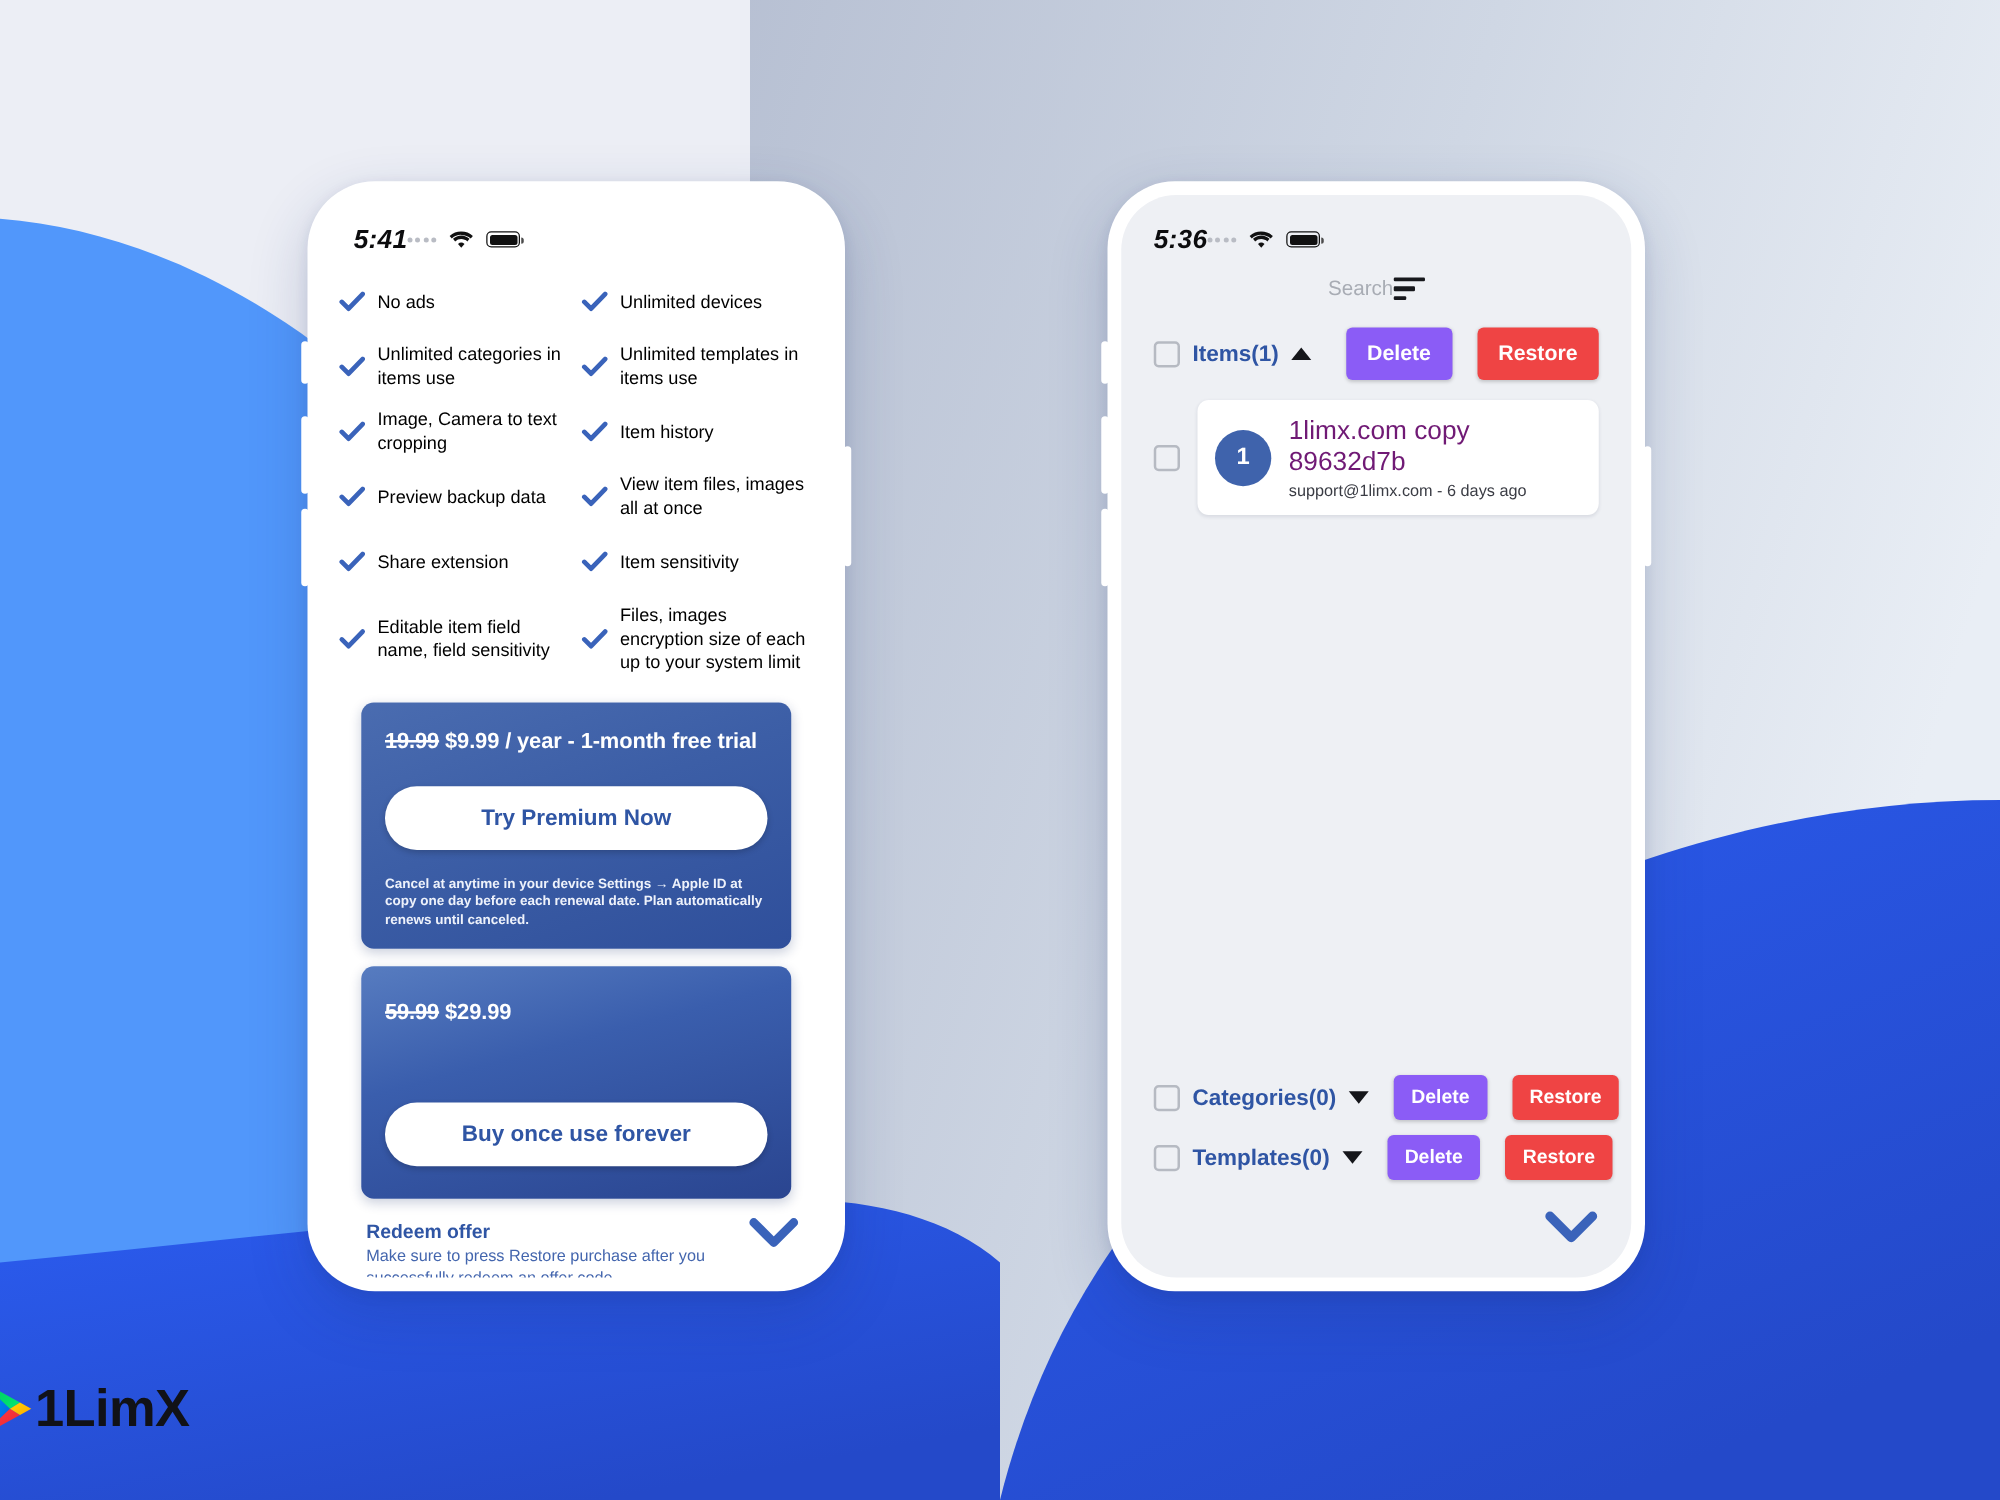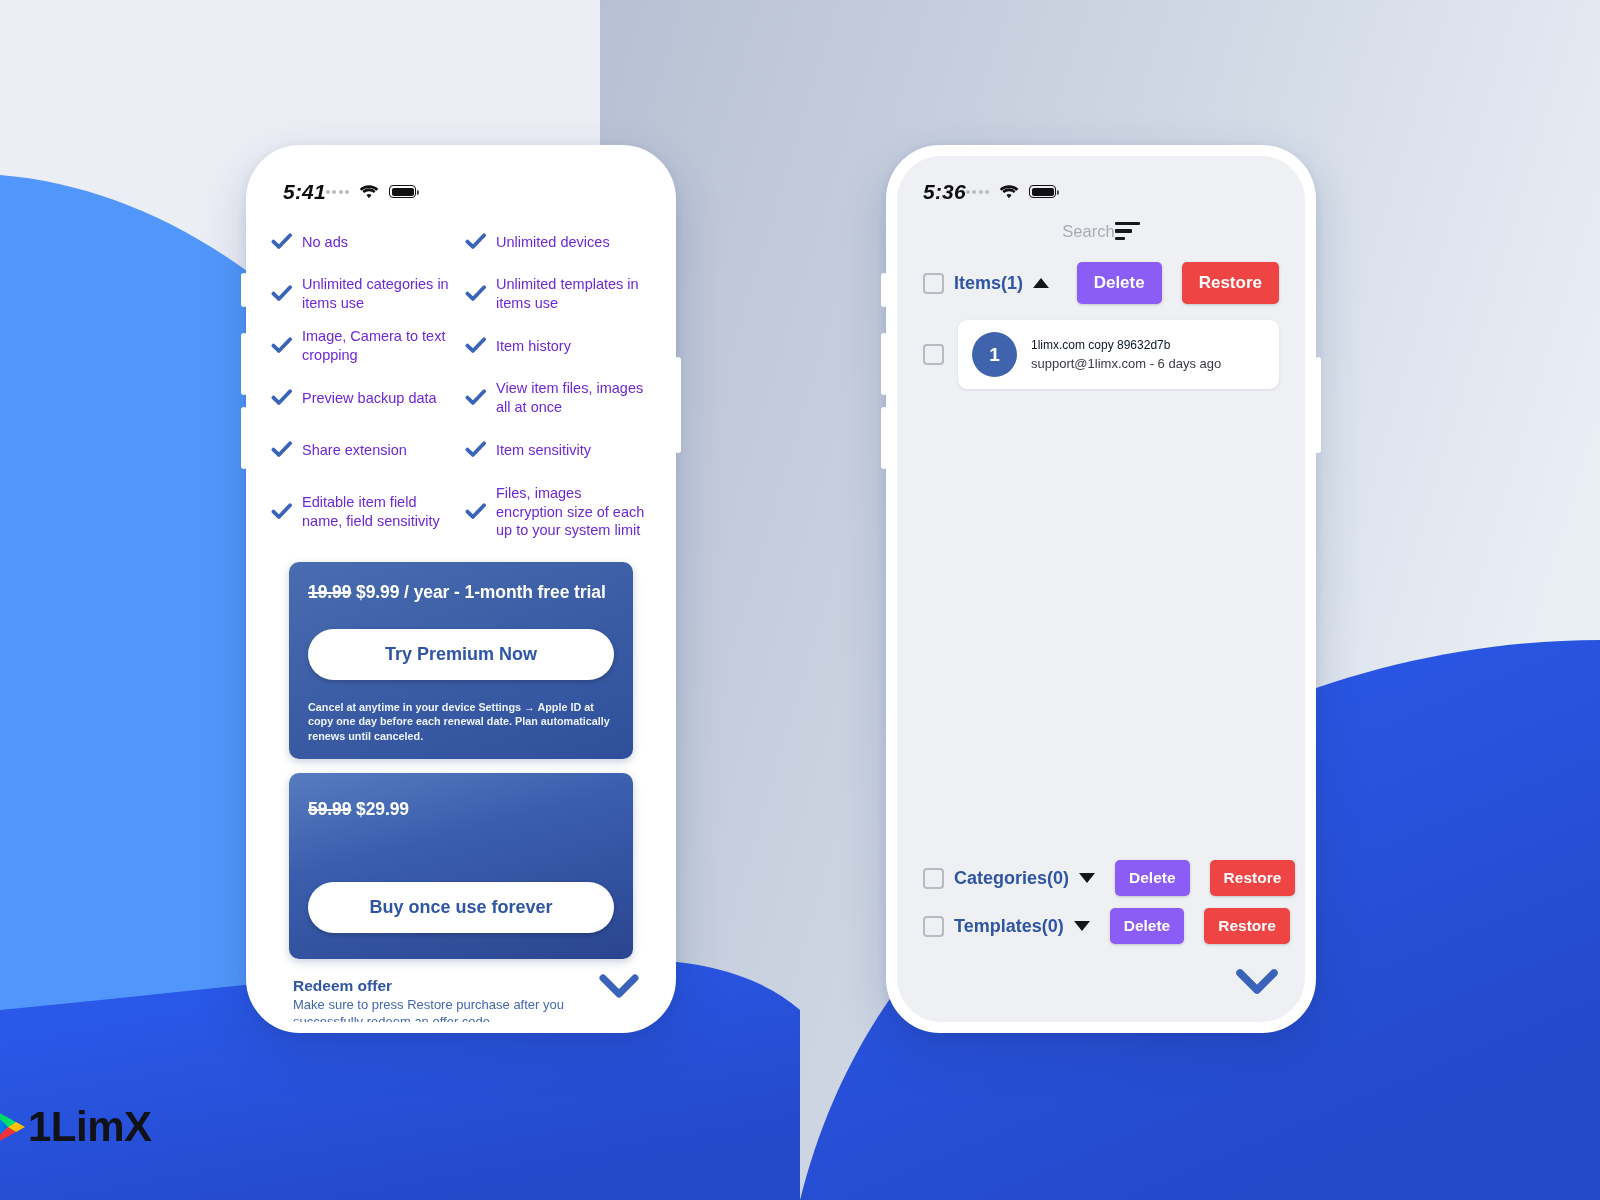--- a/index.html
+++ b/index.html
@@ -67,21 +67,21 @@
   .feature-grid {
     display: grid;
     grid-template-columns: 1fr 1fr;
     column-gap: 8px;
     padding: 10px 14px 0 14px;
   }
   .fcol { display: flex; flex-direction: column; }
   .frow { display: flex; align-items: center; gap: 9px; min-height: 52px; padding: 4px 0; }
   .chk { flex: 0 0 auto; width: 22px; height: 18px; }
   .ftext {
-    font-size: 14.5px; line-height: 1.28; color: #6d28d9; font-weight: 400;
+    font-size: 14.5px; line-height: 1.28; color: #000000; font-weight: 400;
   }
 
   
   .card {
     margin: 14px 32px 0 32px;
     border-radius: 10px;
     color: #fff;
     box-shadow: 0 3px 9px rgba(20,40,100,0.22);
     position: relative;
   }
@@ -161,21 +161,21 @@
     flex: 1; background: #fff; border-radius: 9px;
     display: flex; align-items: center; gap: 14px;
     padding: 12px 14px; box-shadow: 0 1px 3px rgba(20,30,70,.10);
   }
   .avatar {
     width: 45px; height: 45px; border-radius: 50%;
     background: #3f63ac; color: #fff;
     display: flex; align-items: center; justify-content: center;
     font-size: 19px; font-weight: 700; flex: 0 0 auto;
   }
-  .item-title { font-size: 12px; color: #0f172a; line-height: 1.2; }
+  .item-title { font-size: 21px; color: #701a75; line-height: 1.2; }
   .item-sub   { font-size: 13px; color: #3a3c44; margin-top: 3px; }
 
   .spacer { flex: 1; }
   .bottom-groups { padding-bottom: 6px; display: flex; flex-direction: column; gap: 12px; }
   .chev-down-r { align-self: flex-end; margin: 16px 26px 26px 0; width: 44px; height: 30px; }
 
   
   #brand {
     position: absolute; left: 0px; bottom: 48px;
     display: flex; align-items: center; gap: 0;

